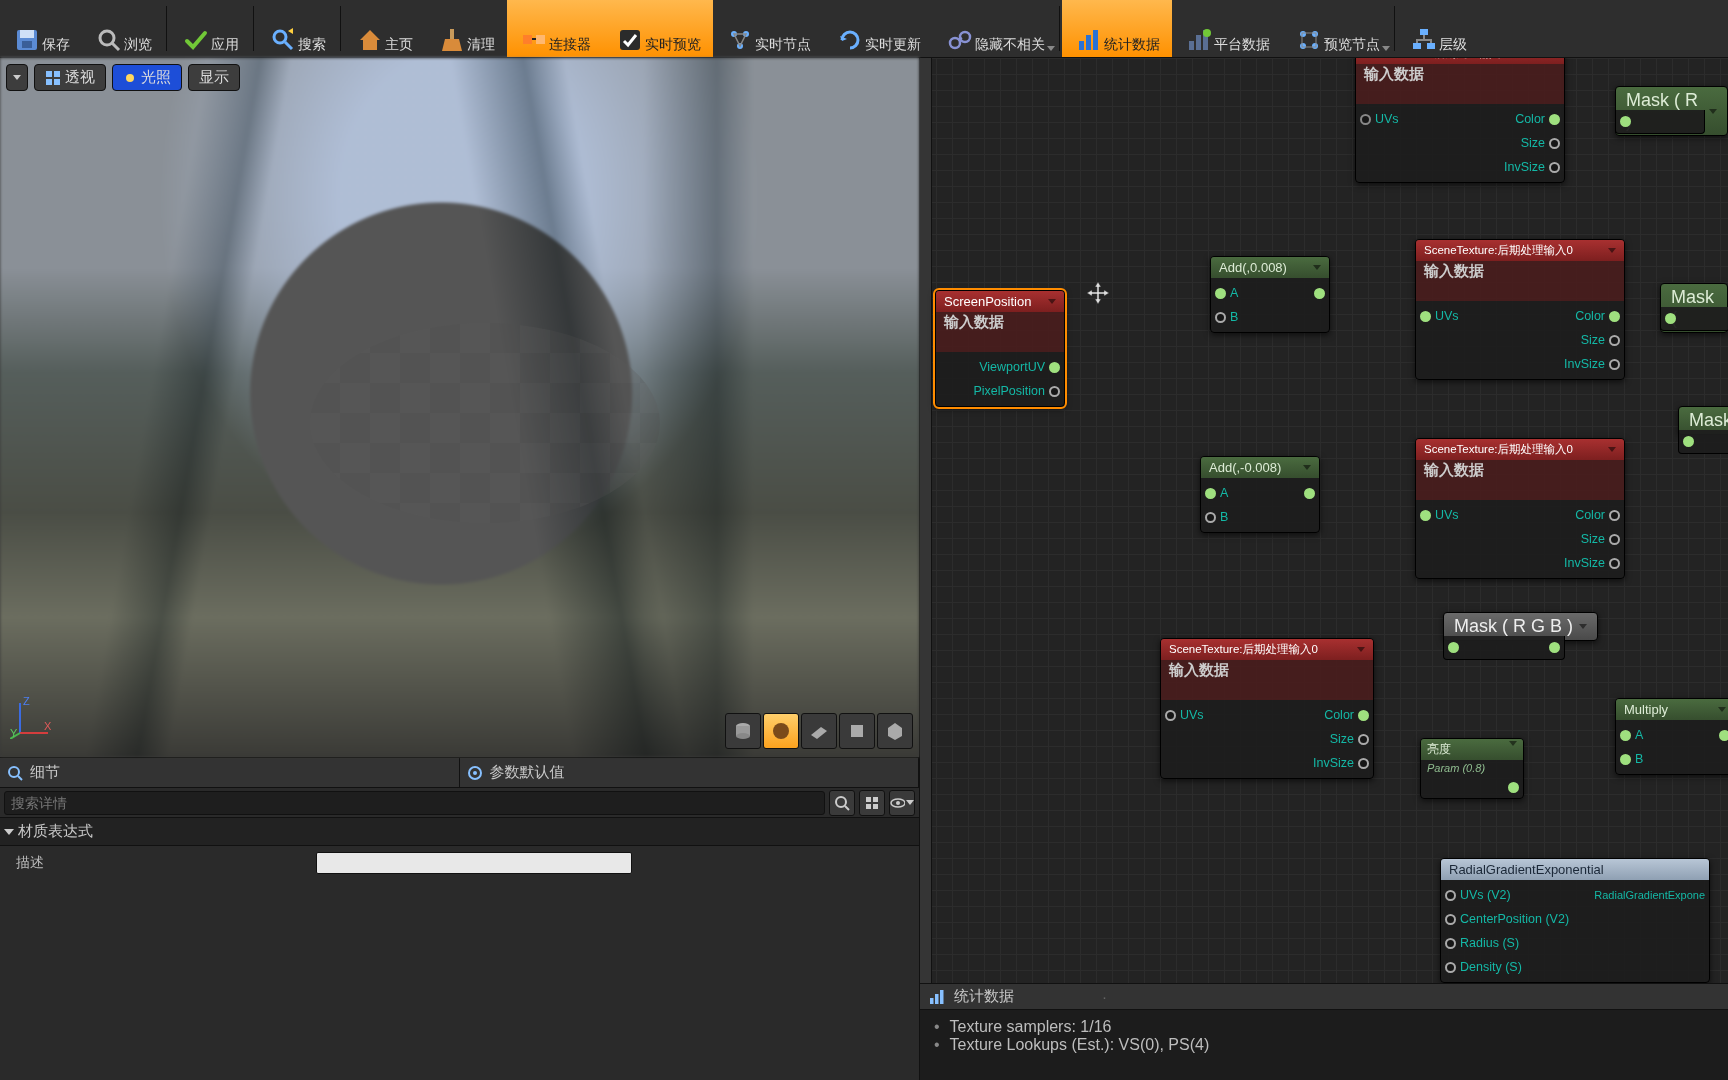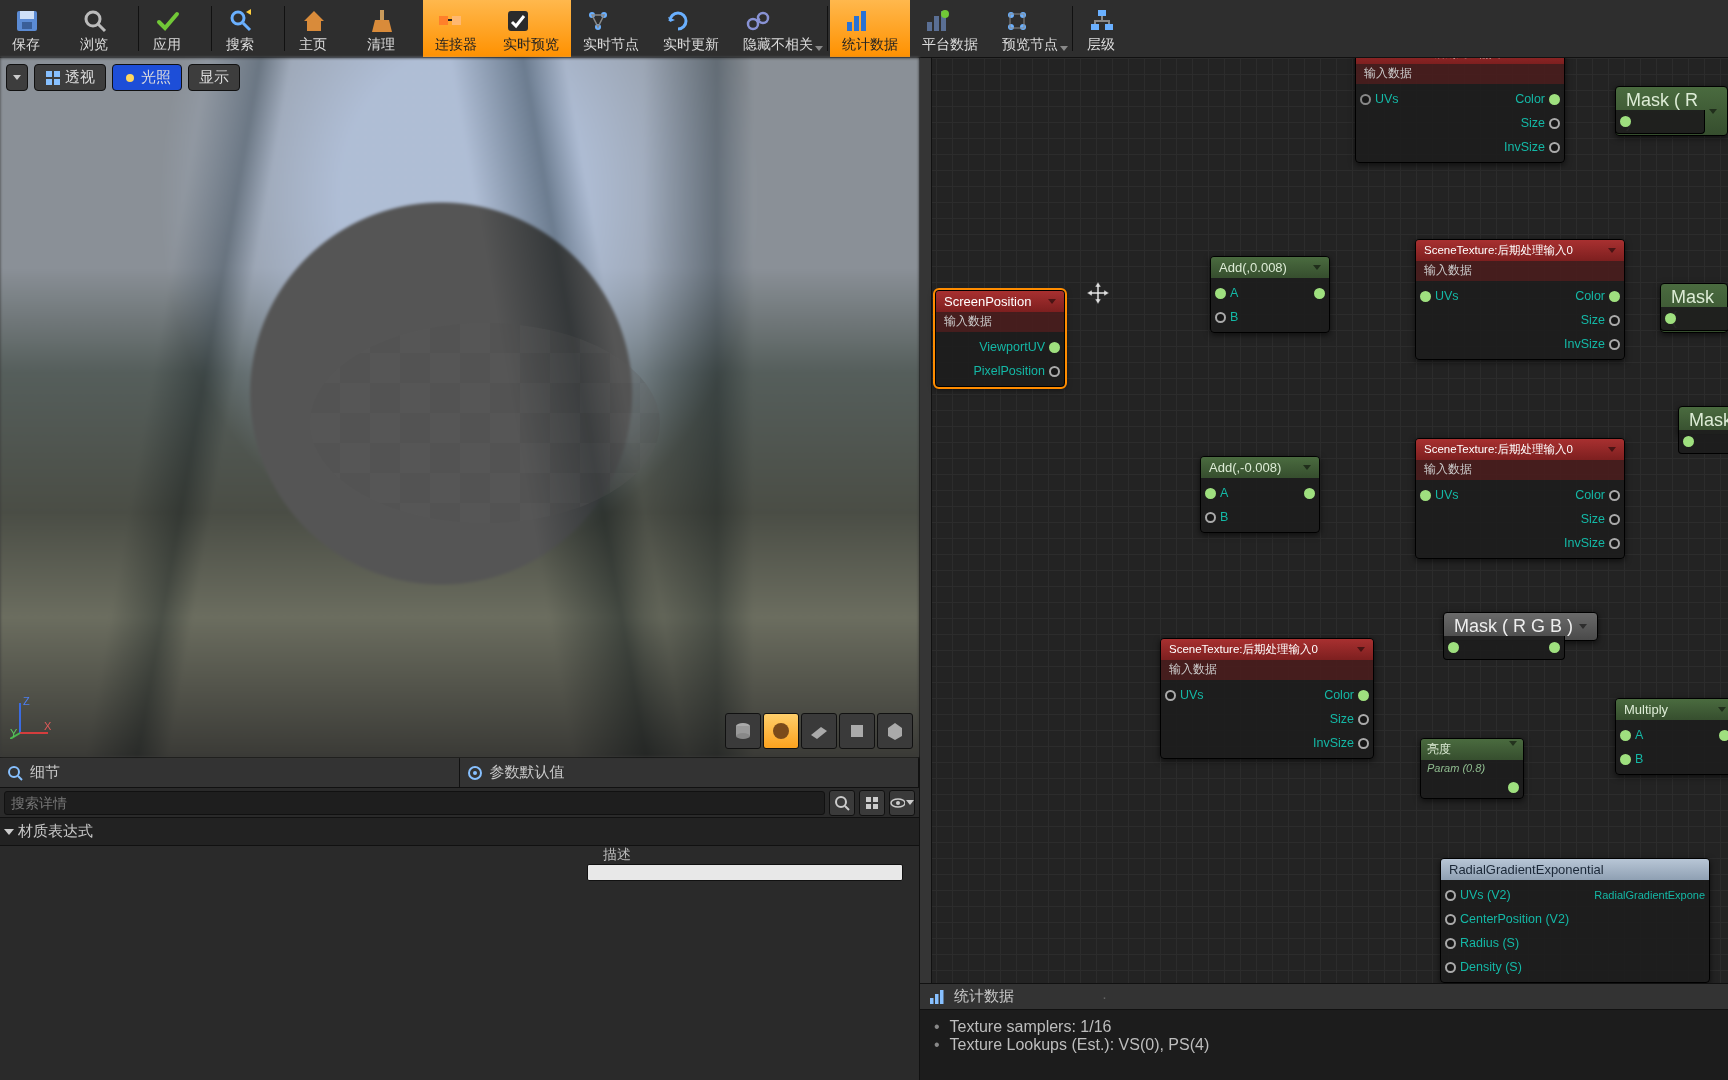--- a/index.html
+++ b/index.html
@@ -1,20 +1,20 @@
 <!DOCTYPE html>
 <html><head>
 <meta charset="utf-8">
 <style>
 * { margin:0; padding:0; box-sizing:border-box; font-family:"Microsoft YaHei", sans-serif; }
 body { background:#1a1a1a; color:#c8c8c8; overflow:hidden; width:1728px; height:1080px; position:relative; }
 
 
 .toolbar { display:flex; height:58px; background:#2e2e2e; border-bottom:1px solid #111; }
-.tool-item { display:flex; flex-direction:column; align-items:flex-start; justify-content:flex-end; padding:3px 12px 3px; min-width:68px; cursor:pointer; position:relative; }
+.tool-item { display:flex; flex-direction:row; align-items:flex-end; justify-content:flex-end; padding:3px 12px 3px; min-width:68px; cursor:pointer; position:relative; }
 .tool-item.active { background:linear-gradient(#ffb84d,#ff9100); }
 .tool-item .ico { width:30px; height:28px; display:flex; align-items:center; justify-content:center; }
 .tool-item .lbl { font-size:14px; color:#ddd; margin-top:1px; white-space:nowrap; }
 .tool-item.active .lbl { color:#222; }
 .tool-caret { position:absolute; right:2px; bottom:6px; width:0;height:0;border-left:4px solid transparent;border-right:4px solid transparent;border-top:5px solid #888; }
 .tool-sep { width:1px; background:#111; margin:6px 2px; }
 
 
 .main { display:flex; height:calc(100% - 58px); }
 .left-col { width:920px; display:flex; flex-direction:column; border-right:1px solid #111;}
@@ -52,21 +52,21 @@
 
 
 .details { flex:1; background:#2a2a2a; display:flex; flex-direction:column;}
 .det-head { display:flex; height:30px; background:#333; border-bottom:1px solid #111;}
 .det-head .cell { flex:1; display:flex; align-items:center; gap:6px; padding:0 6px; border-right:1px solid #111; font-size:15px;}
 .det-head .ico { width:18px;height:18px; display:flex;align-items:center;justify-content:center;}
 .det-search-row{display:flex;height:30px;background:#2a2a2a;border-bottom:1px solid #111;align-items:center;padding:0 4px;gap:4px;}
 .det-search{flex:1;background:#1e1e1e;border:1px solid #111;border-radius:3px;height:24px;color:#ccc;padding:0 6px;font-size:14px;}
 .det-search-btn{width:26px;height:26px;background:#3a3a3a;border:1px solid #111;border-radius:3px;display:flex;align-items:center;justify-content:center;cursor:pointer;}
 .det-section-head{display:flex;align-items:center;gap:6px;padding:4px 6px;font-size:15px;background:#222;border-bottom:1px solid #111;}
-.det-row{display:flex;align-items:flex-end;height:34px;padding:0 16px;font-size:14px;flex-direction:column;}
+.det-row{display:flex;align-items:center;height:34px;padding:0 16px;font-size:14px;}
 .det-row .lbl{width:300px;color:#bbb;}
 .det-input{width:316px;height:22px;background:#e8e8e8;border:1px solid #111;border-radius:2px;}
 
 
 .graph-wrap { flex:1; position:relative; background:#232323;
   background-image:
     linear-gradient(#2c2c2c 1px, transparent 1px),
     linear-gradient(90deg,#2c2c2c 1px, transparent 1px),
     linear-gradient(#3a3a3a 1px, transparent 1px),
     linear-gradient(90deg,#3a3a3a 1px, transparent 1px);
@@ -75,21 +75,21 @@
 }
 .graph-topbar{position:absolute;left:0;top:0;width:12px;height:100%;background:#353535;border-right:1px solid #111;}
 svg.wires{position:absolute;inset:0;pointer-events:none;}
 
 .node { position:absolute; min-width:120px; background:rgba(30,30,30,0.95); border:1px solid #000; border-radius:4px; box-shadow:0 2px 6px rgba(0,0,0,.6); font-size:13px; }
 .node.selected{outline:2px solid #ff8c00;}
 .node-head { padding:3px 8px; display:flex; align-items:center; gap:12px; border-radius:3px 3px 0 0; font-weight:500;}
 .node-head.red{background:linear-gradient(#a83030,#7d1f1f);color:#fff;}
 .node-head.green{background:linear-gradient(#4a6b3f,#364e2e);color:#ddecd6;}
 .node-head .dd{margin-left:auto;width:0;height:0;border-left:4px solid transparent;border-right:4px solid transparent;border-top:5px solid rgba(0,0,0,.5);}
-.node-sub{font-size:12px;padding:1px 8px 2px;color:#ccc;background:rgba(110,30,30,.5);}
+.node-sub{font-size:15px;padding:1px 8px 20px;color:#ccc;background:rgba(110,30,30,.5);font-weight:bold;}
 .node-body{padding:3px 4px 3px;}
 .row{display:flex;align-items:center;height:24px;}
 .row .in{display:flex;align-items:center;gap:4px;flex:1;}
 .row .out{display:flex;align-items:center;gap:4px;justify-content:flex-end;flex:1;}
 .pin{width:11px;height:11px;border-radius:50%;background:#161616;border:2px solid #888;}
 .pin.f{border-color:#9fe07f;background:#9fe07f;}
 .pin.h{width:11px;height:11px;background:#161616;border:2px solid #aaa;}
 .plabel{color:#14b8a6;font-size:12.5px;white-space:nowrap;}
 
 

